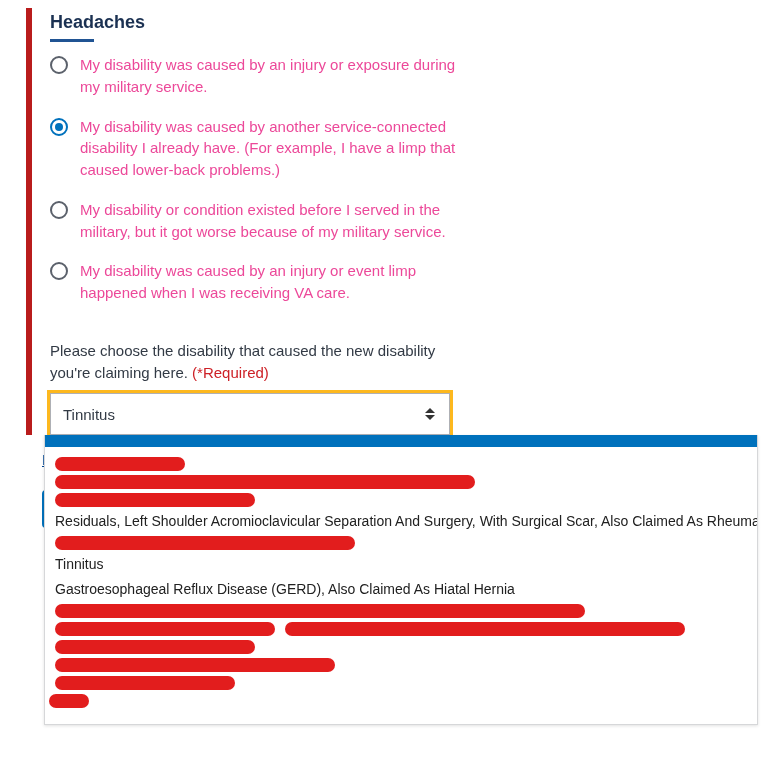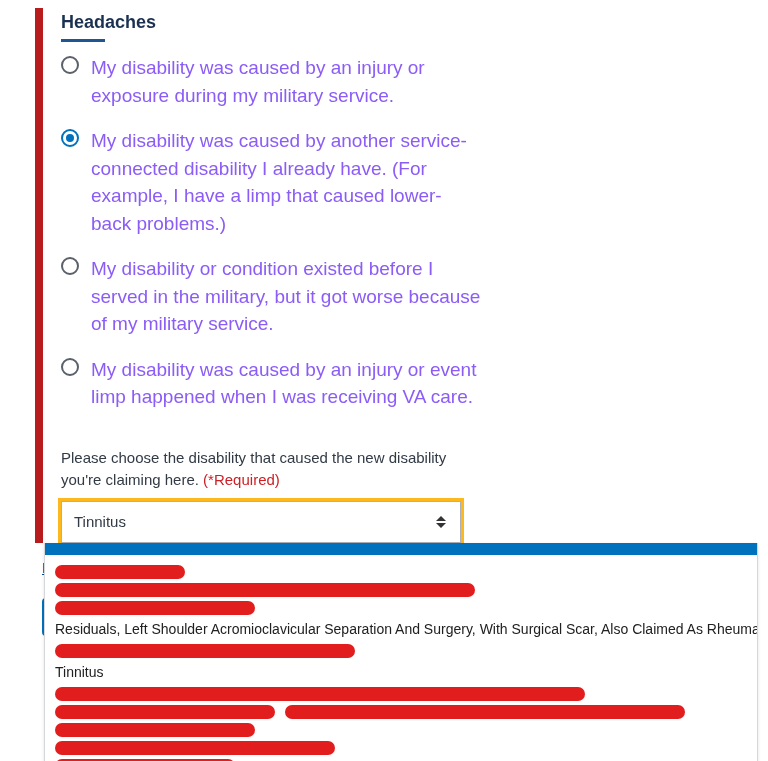--- a/index.html
+++ b/index.html
@@ -9,23 +9,23 @@
     font-size: 15px;
     color: #323a45;
     background: #ffffff;
   }
   .page {
     width: 768px;
     padding: 8px 0 40px 0;
   }
 
   .content-indent {
-    border-left: 8px solid #b91c1c;
+    border-left: 6px solid #b91c1c;
     padding-left: 18px;
-    margin-left: 35px;
+    margin-left: 26px;
     padding-top: 4px;
     padding-bottom: 0;
   }
 
   .section-title {
     font-weight: 700;
     font-size: 18px;
     color: #1b3152;
     margin: 0 0 6px 0;
   }
@@ -67,23 +67,23 @@
   }
   .radio-outer.selected::after {
     content: "";
     position: absolute;
     top: 3px; left: 3px;
     width: 8px; height: 8px;
     background: #0071bc;
     border-radius: 50%;
   }
   .radio-label {
-    font-size: 19px;
+    font-size: 15px;
     line-height: 1.45;
-    color: #8b5cf6;
+    color: #ec4899;
   }
 
   .sub-question {
     margin-top: 36px;
     max-width: 400px;
     font-size: 15px;
     line-height: 1.45;
   }
 
   .select-wrap {
@@ -276,20 +276,23 @@
       </div>
 
       <div class="dd-row">
         <span class="scrib" style="width:300px"></span>
       </div>
 
       <div class="dd-row">
         <span class="dd-text">Tinnitus</span>
       </div>
 
+      <div class="dd-row">
+        <span class="dd-text">Gastroesophageal Reflux Disease (GERD), Also Claimed As Hiatal Hernia</span>
+      </div>
 
       <div class="dd-row">
         <span class="scrib" style="width:530px"></span>
       </div>
       <div class="dd-row">
         <span class="scrib" style="width:220px"></span>
         <span class="scrib" style="width:400px;margin-left:4px"></span>
       </div>
       <div class="dd-row">
         <span class="scrib" style="width:200px"></span>

